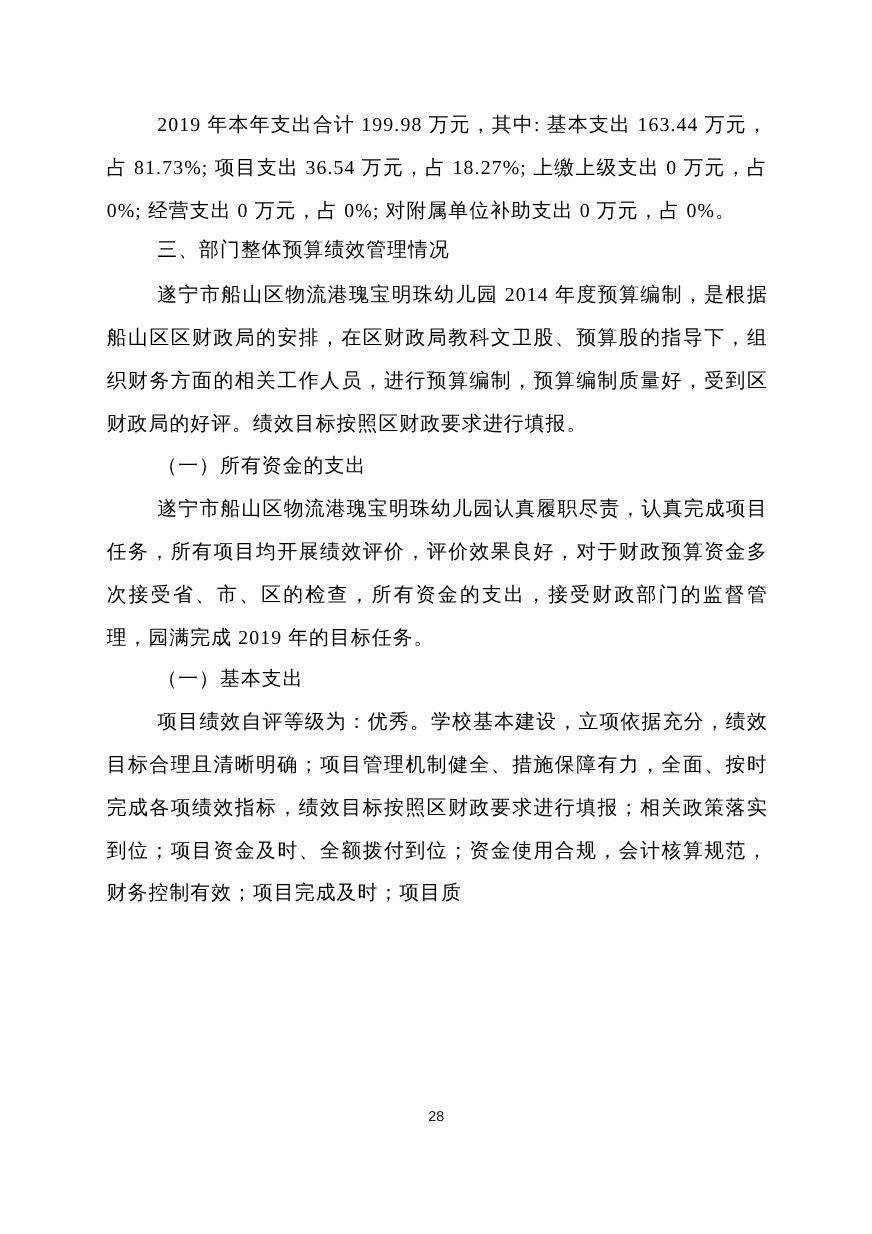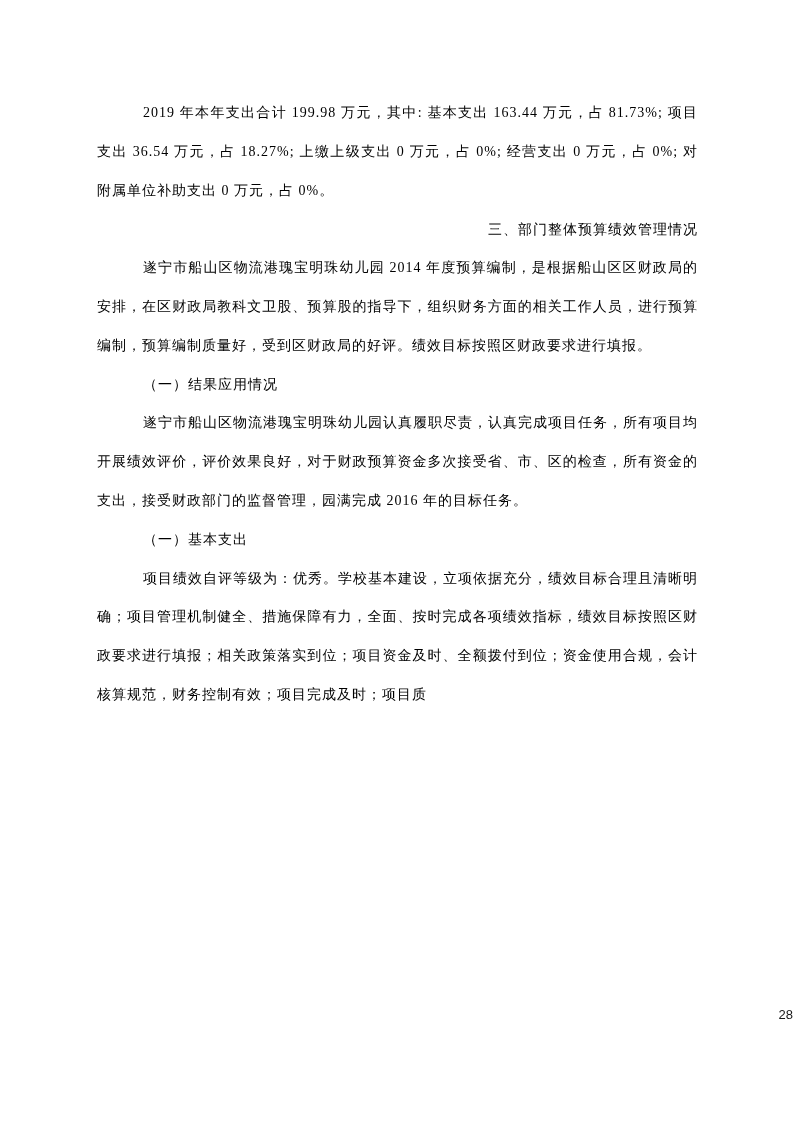--- a/index.html
+++ b/index.html
@@ -19,71 +19,70 @@
   .content {
     position: absolute;
     left: 97px;
     top: 94px;
     width: 601px;
   }
   .content p,
   .content h2,
   .content h3 {
     margin: 0;
-    font-size: 14px;
+    font-size: 18px;
     line-height: 38.8px;
     font-weight: normal;
   }
   .body-para {
     text-indent: 46px;
     text-align: justify;
     text-justify: inter-ideograph;
     letter-spacing: 1px;
     font-family: "Liberation Serif", "DejaVu Serif", serif;
   }
   .heading-hei {
     text-indent: 46px;
     font-weight: 700;
     letter-spacing: 1px;
-    font-family: Liberation Sans, sans-serif;
-    text-align: right;
+    font-family: Liberation Mono, monospace;
   }
   .heading-kai {
     text-indent: 46px;
     font-weight: 700;
     letter-spacing: 1px;
     font-family: "Liberation Serif", "DejaVu Serif", serif;
   }
   .page-number {
     position: absolute;
     left: 0;
     right: 0;
     top: 1007px;
-    text-align: right;
+    text-align: center;
     font-size: 13px;
     line-height: 16px;
     font-family: "Liberation Sans", "DejaVu Sans", sans-serif;
     color: #1a1a1a;
   }
 </style>
 </head>
 <body>
 
 <div class="page">
   <div class="content">
 
     <p class="body-para">2019 年本年支出合计 199.98 万元，其中: 基本支出 163.44 万元，占 81.73%; 项目支出 36.54 万元，占 18.27%; 上缴上级支出 0 万元，占 0%; 经营支出 0 万元，占 0%; 对附属单位补助支出 0 万元，占 0%。</p>
 
     <h2 class="heading-hei">三、部门整体预算绩效管理情况</h2>
 
     <p class="body-para">遂宁市船山区物流港瑰宝明珠幼儿园 2014 年度预算编制，是根据船山区区财政局的安排，在区财政局教科文卫股、预算股的指导下，组织财务方面的相关工作人员，进行预算编制，预算编制质量好，受到区财政局的好评。绩效目标按照区财政要求进行填报。</p>
 
-    <h3 class="heading-kai">（一）结果应用情况</h3>
+    <h3 class="heading-kai">（一）所有资金的支出</h3>
 
-    <p class="body-para">遂宁市船山区物流港瑰宝明珠幼儿园认真履职尽责，认真完成项目任务，所有项目均开展绩效评价，评价效果良好，对于财政预算资金多次接受省、市、区的检查，所有资金的支出，接受财政部门的监督管理，园满完成 2016 年的目标任务。</p>
+    <p class="body-para">遂宁市船山区物流港瑰宝明珠幼儿园认真履职尽责，认真完成项目任务，所有项目均开展绩效评价，评价效果良好，对于财政预算资金多次接受省、市、区的检查，所有资金的支出，接受财政部门的监督管理，园满完成 2019 年的目标任务。</p>
 
 
     <h3 class="heading-kai">（一）基本支出</h3>
 
     <p class="body-para">项目绩效自评等级为：优秀。学校基本建设，立项依据充分，绩效目标合理且清晰明确；项目管理机制健全、措施保障有力，全面、按时完成各项绩效指标，绩效目标按照区财政要求进行填报；相关政策落实到位；项目资金及时、全额拨付到位；资金使用合规，会计核算规范，财务控制有效；项目完成及时；项目质</p>
 
   </div>
 
   <div class="page-number">28</div>
 </div>

